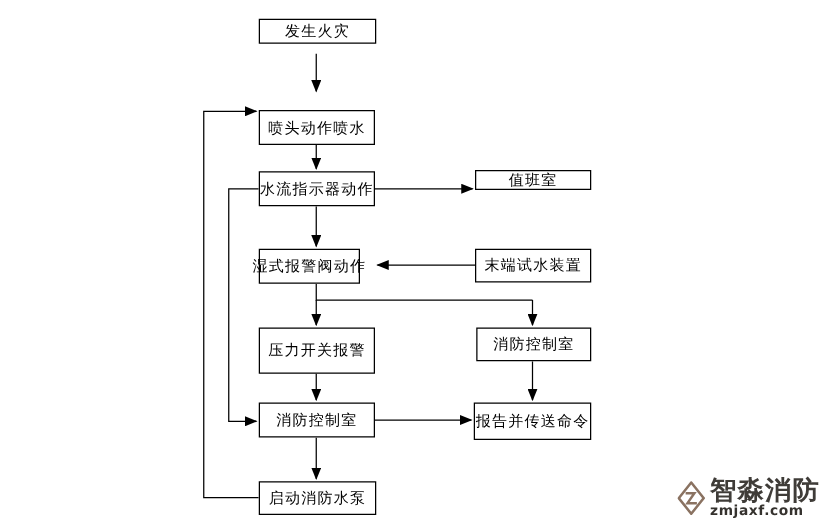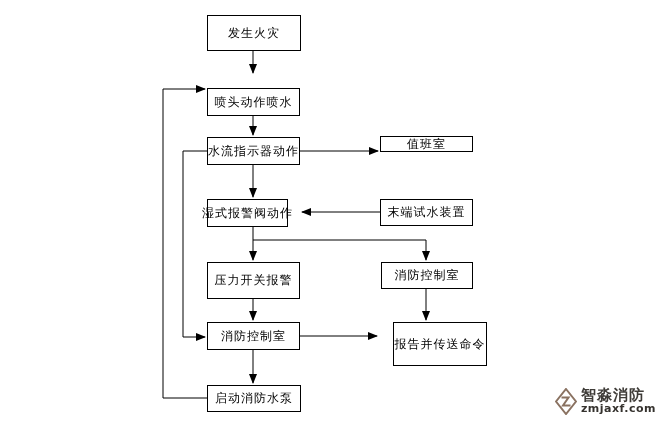--- a/index.html
+++ b/index.html
@@ -29,48 +29,48 @@
     background: #ffffff;
     display: flex;
     align-items: center;
     justify-content: center;
     font-size: 12px;
     color: #000000;
     white-space: nowrap;
     letter-spacing: 1px;
   }
   
-  .n-fire      { left: 207px; top: 15px;  width: 94px; height: 36px; }
+  .n-fire      { left: 207px; top: 15px;  width: 94px; height: 20px; }
   .n-sprinkler { left: 207px; top: 88px;  width: 93px; height: 28px; }
   .n-flow      { left: 207px; top: 137px; width: 93px; height: 28px; }
   .n-wet       { left: 207px; top: 199px; width: 81px; height: 28px; }
   .n-pressure  { left: 207px; top: 262px; width: 93px; height: 37px; }
   .n-control   { left: 207px; top: 322px; width: 93px; height: 28px; }
   .n-pump      { left: 207px; top: 385px; width: 94px; height: 27px; }
   
   .n-duty      { left: 380px; top: 136px; width: 93px; height: 16px; }
   .n-test      { left: 380px; top: 199px; width: 93px; height: 27px; }
   .n-bell      { left: 381px; top: 262px; width: 92px; height: 27px; }
-  .n-report    { left: 393px; top: 322px; width: 94px; height: 44px; font-family: Liberation Serif, serif; }
+  .n-report    { left: 379px; top: 322px; width: 94px; height: 30px; font-family: Liberation Serif, serif; }
 
   .watermark {
     position: absolute;
     right: 3px;
     bottom: 6px;
     display: flex;
     align-items: center;
     gap: 4px;
   }
   .wm-text {
     display: flex;
     flex-direction: column;
     line-height: 1.05;
   }
   .wm-brand {
-    font-size: 15px;
+    font-size: 21px;
     font-weight: 600;
     color: #3f3c38;
     letter-spacing: 1px;
   }
   .wm-domain {
     font-size: 11px;
     font-weight: bold;
     color: #35322e;
     letter-spacing: 0.5px;
   }

